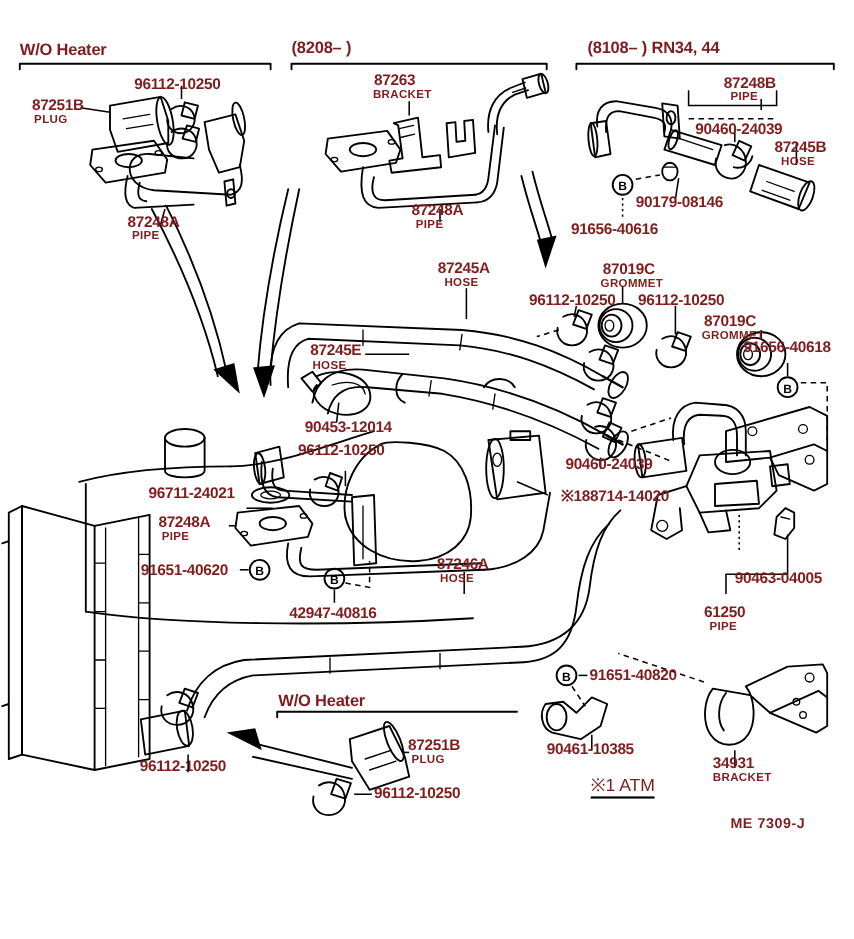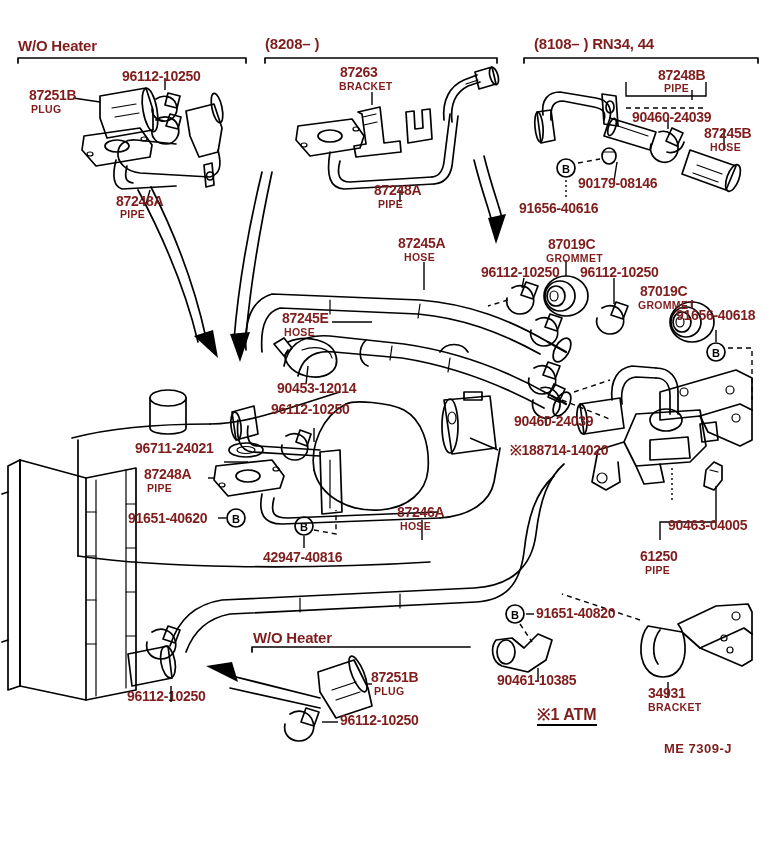--- a/index.html
+++ b/index.html
@@ -10,21 +10,21 @@
     font-family:"Liberation Sans", sans-serif;
     color:#000000;
     overflow:hidden;
   }
   svg.layer{position:absolute;left:0;top:0;width:776px;height:854px;}
   .lbl{position:absolute;white-space:nowrap;line-height:1;color:#7f1d1d;}
   .num{font-size:14px;font-weight:bold;letter-spacing:-0.3px;}
   .sub{font-size:10.5px;font-weight:bold;letter-spacing:0.3px;text-align:right;}
   .hdr{font-size:15px;font-weight:bold;letter-spacing:-0.2px;}
   .code{font-size:13px;font-weight:bold;letter-spacing:0.5px;}
-  .atm{font-size:16px;font-weight:bold;}
+  .atm{font-size:16px;font-weight:normal;}
   .atm u{text-decoration:none;border-bottom:2px solid #000;padding-bottom:1px;}
 </style>
 </head>
 <body>
 
 <div id="root">
 
   <svg class="layer" viewBox="0 0 776 854">
     <defs>
       <style>

